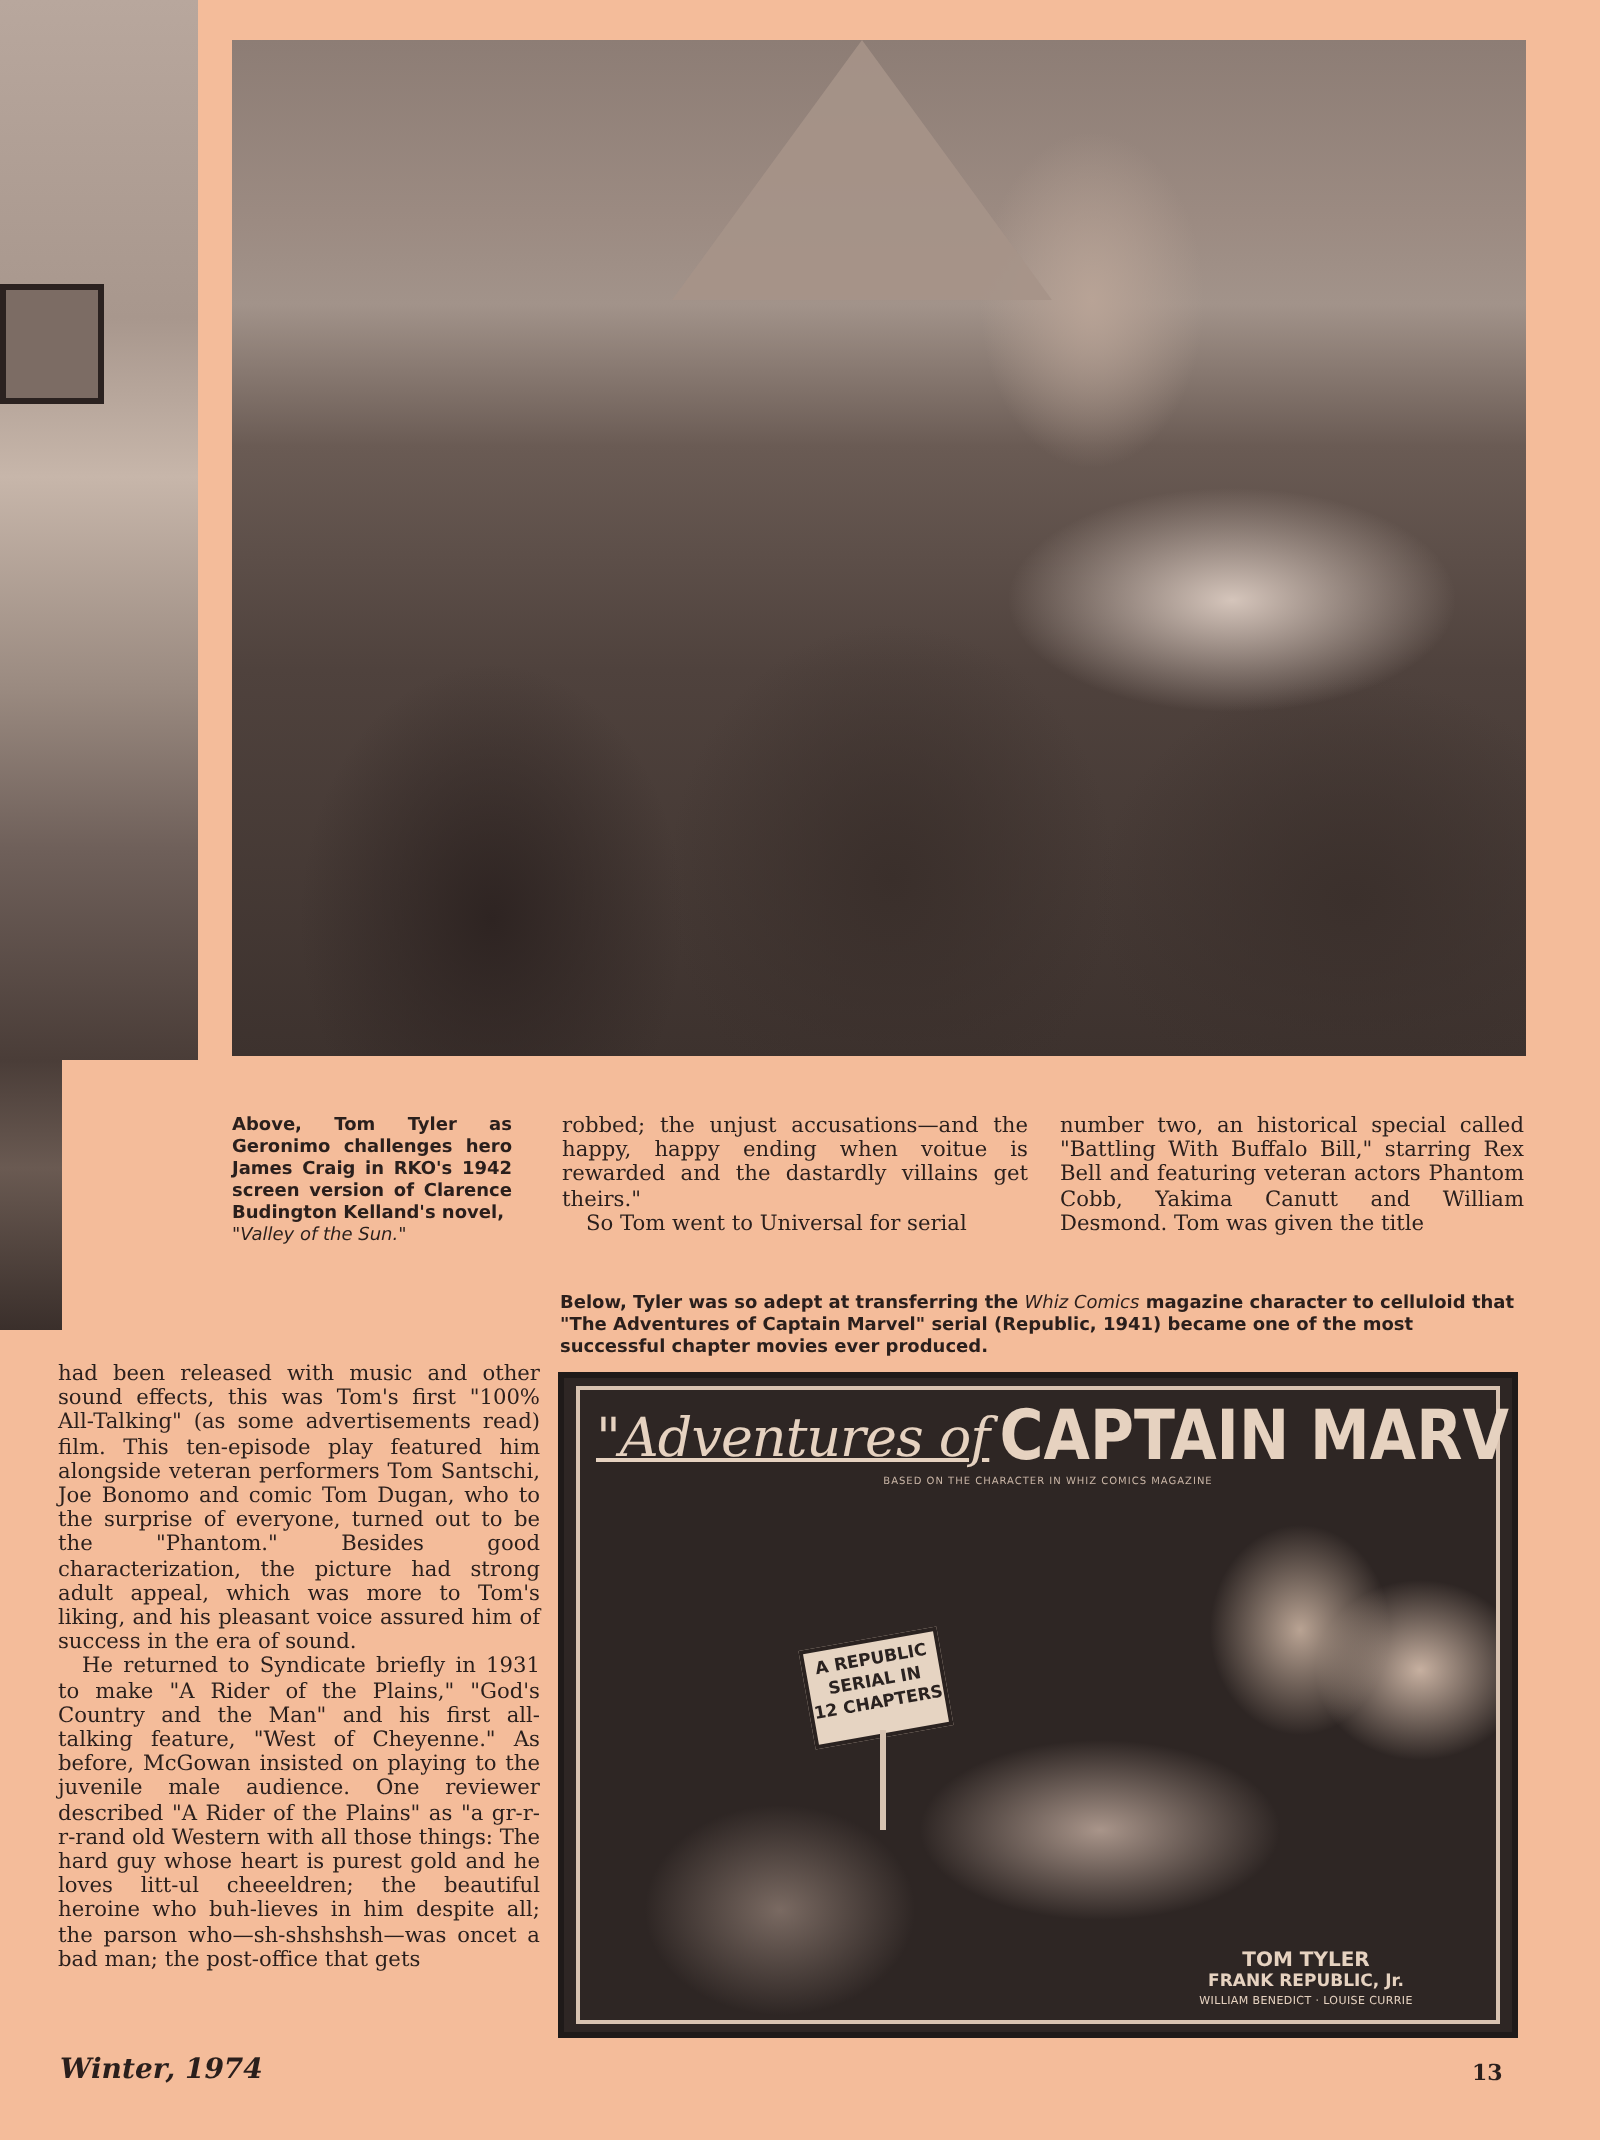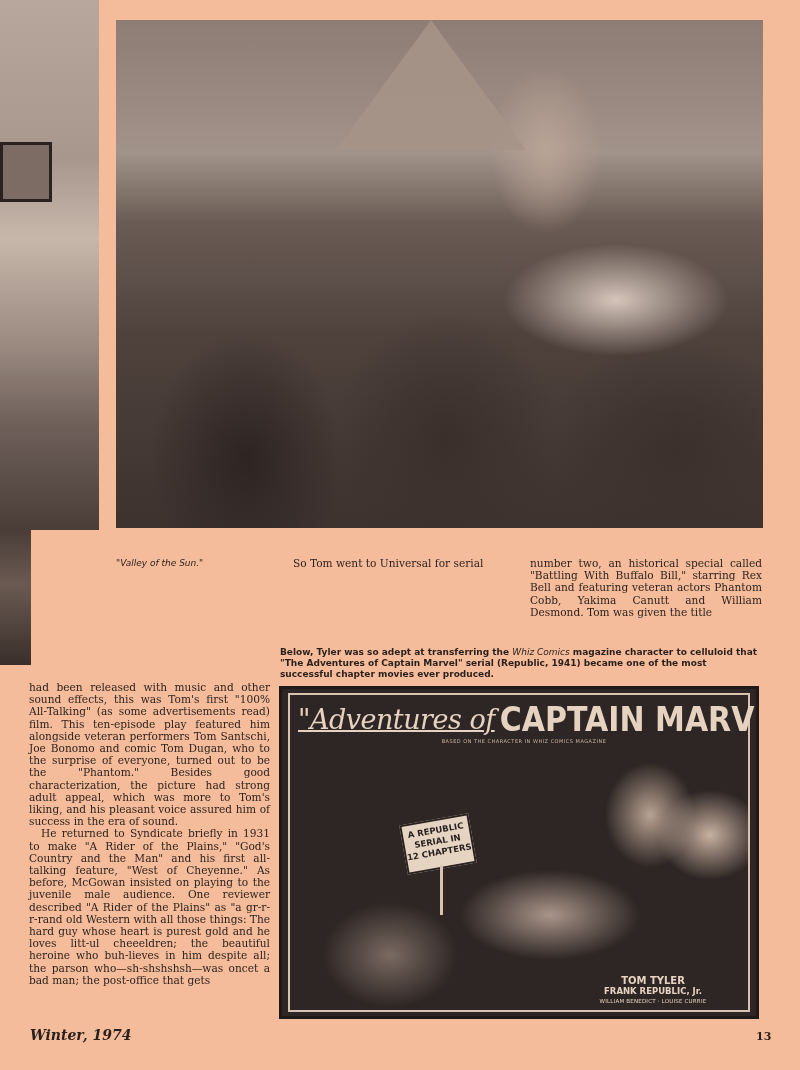--- a/index.html
+++ b/index.html
@@ -119,41 +119,43 @@
   .body-col p { margin: 0; text-indent: 12px; }
   .body-col p.noindent { text-indent: 0; }
   #col-mid { left: 281px; top: 557px; width: 233px; }
   #col-right { left: 530px; top: 557px; width: 232px; }
   #col-left { left: 29px; top: 681px; width: 241px; }
   #footer-left {
     position: absolute; left: 30px; top: 1027px;
     font-family: "DejaVu Serif", serif; font-style: italic; font-weight: bold; font-size: 14px;
   }
   #page-number {
-    position: absolute; left: 756px; top: 1030px;
+    position: absolute; left: 736px; top: 1030px;
     font-family: "DejaVu Serif", serif; font-weight: bold; font-size: 11px;
   }
 </style>
 </head>
 <body>
 
 <div class="photo" id="left-photo-top">
   <div class="frame-pic"></div>
 </div>
 <div class="photo" id="left-photo-bottom"></div>
 
 <div class="photo" id="top-photo">
   <div class="teepee"></div>
 </div>
 
 <div class="caption" id="caption-above">
+  <span>Above, Tom Tyler as Geronimo challenges hero James Craig in RKO's 1942 screen version of Clarence Budington Kelland's novel,</span>
   <span class="ital">"Valley of the Sun."</span>
 </div>
 
 <div class="body-col" id="col-mid">
+  <p class="noindent">robbed; the unjust accusations—and the happy, happy ending when voitue is rewarded and the dastardly villains get theirs."</p>
   <p>So Tom went to Universal for serial</p>
 </div>
 
 <div class="body-col" id="col-right">
   <p class="noindent">number two, an historical special called "Battling With Buffalo Bill," starring Rex Bell and featuring veteran actors Phantom Cobb, Yakima Canutt and William Desmond. Tom was given the title</p>
 </div>
 
 <div class="caption" id="caption-below">
   <span>Below, Tyler was so adept at transferring the</span>
   <i>Whiz Comics</i>

